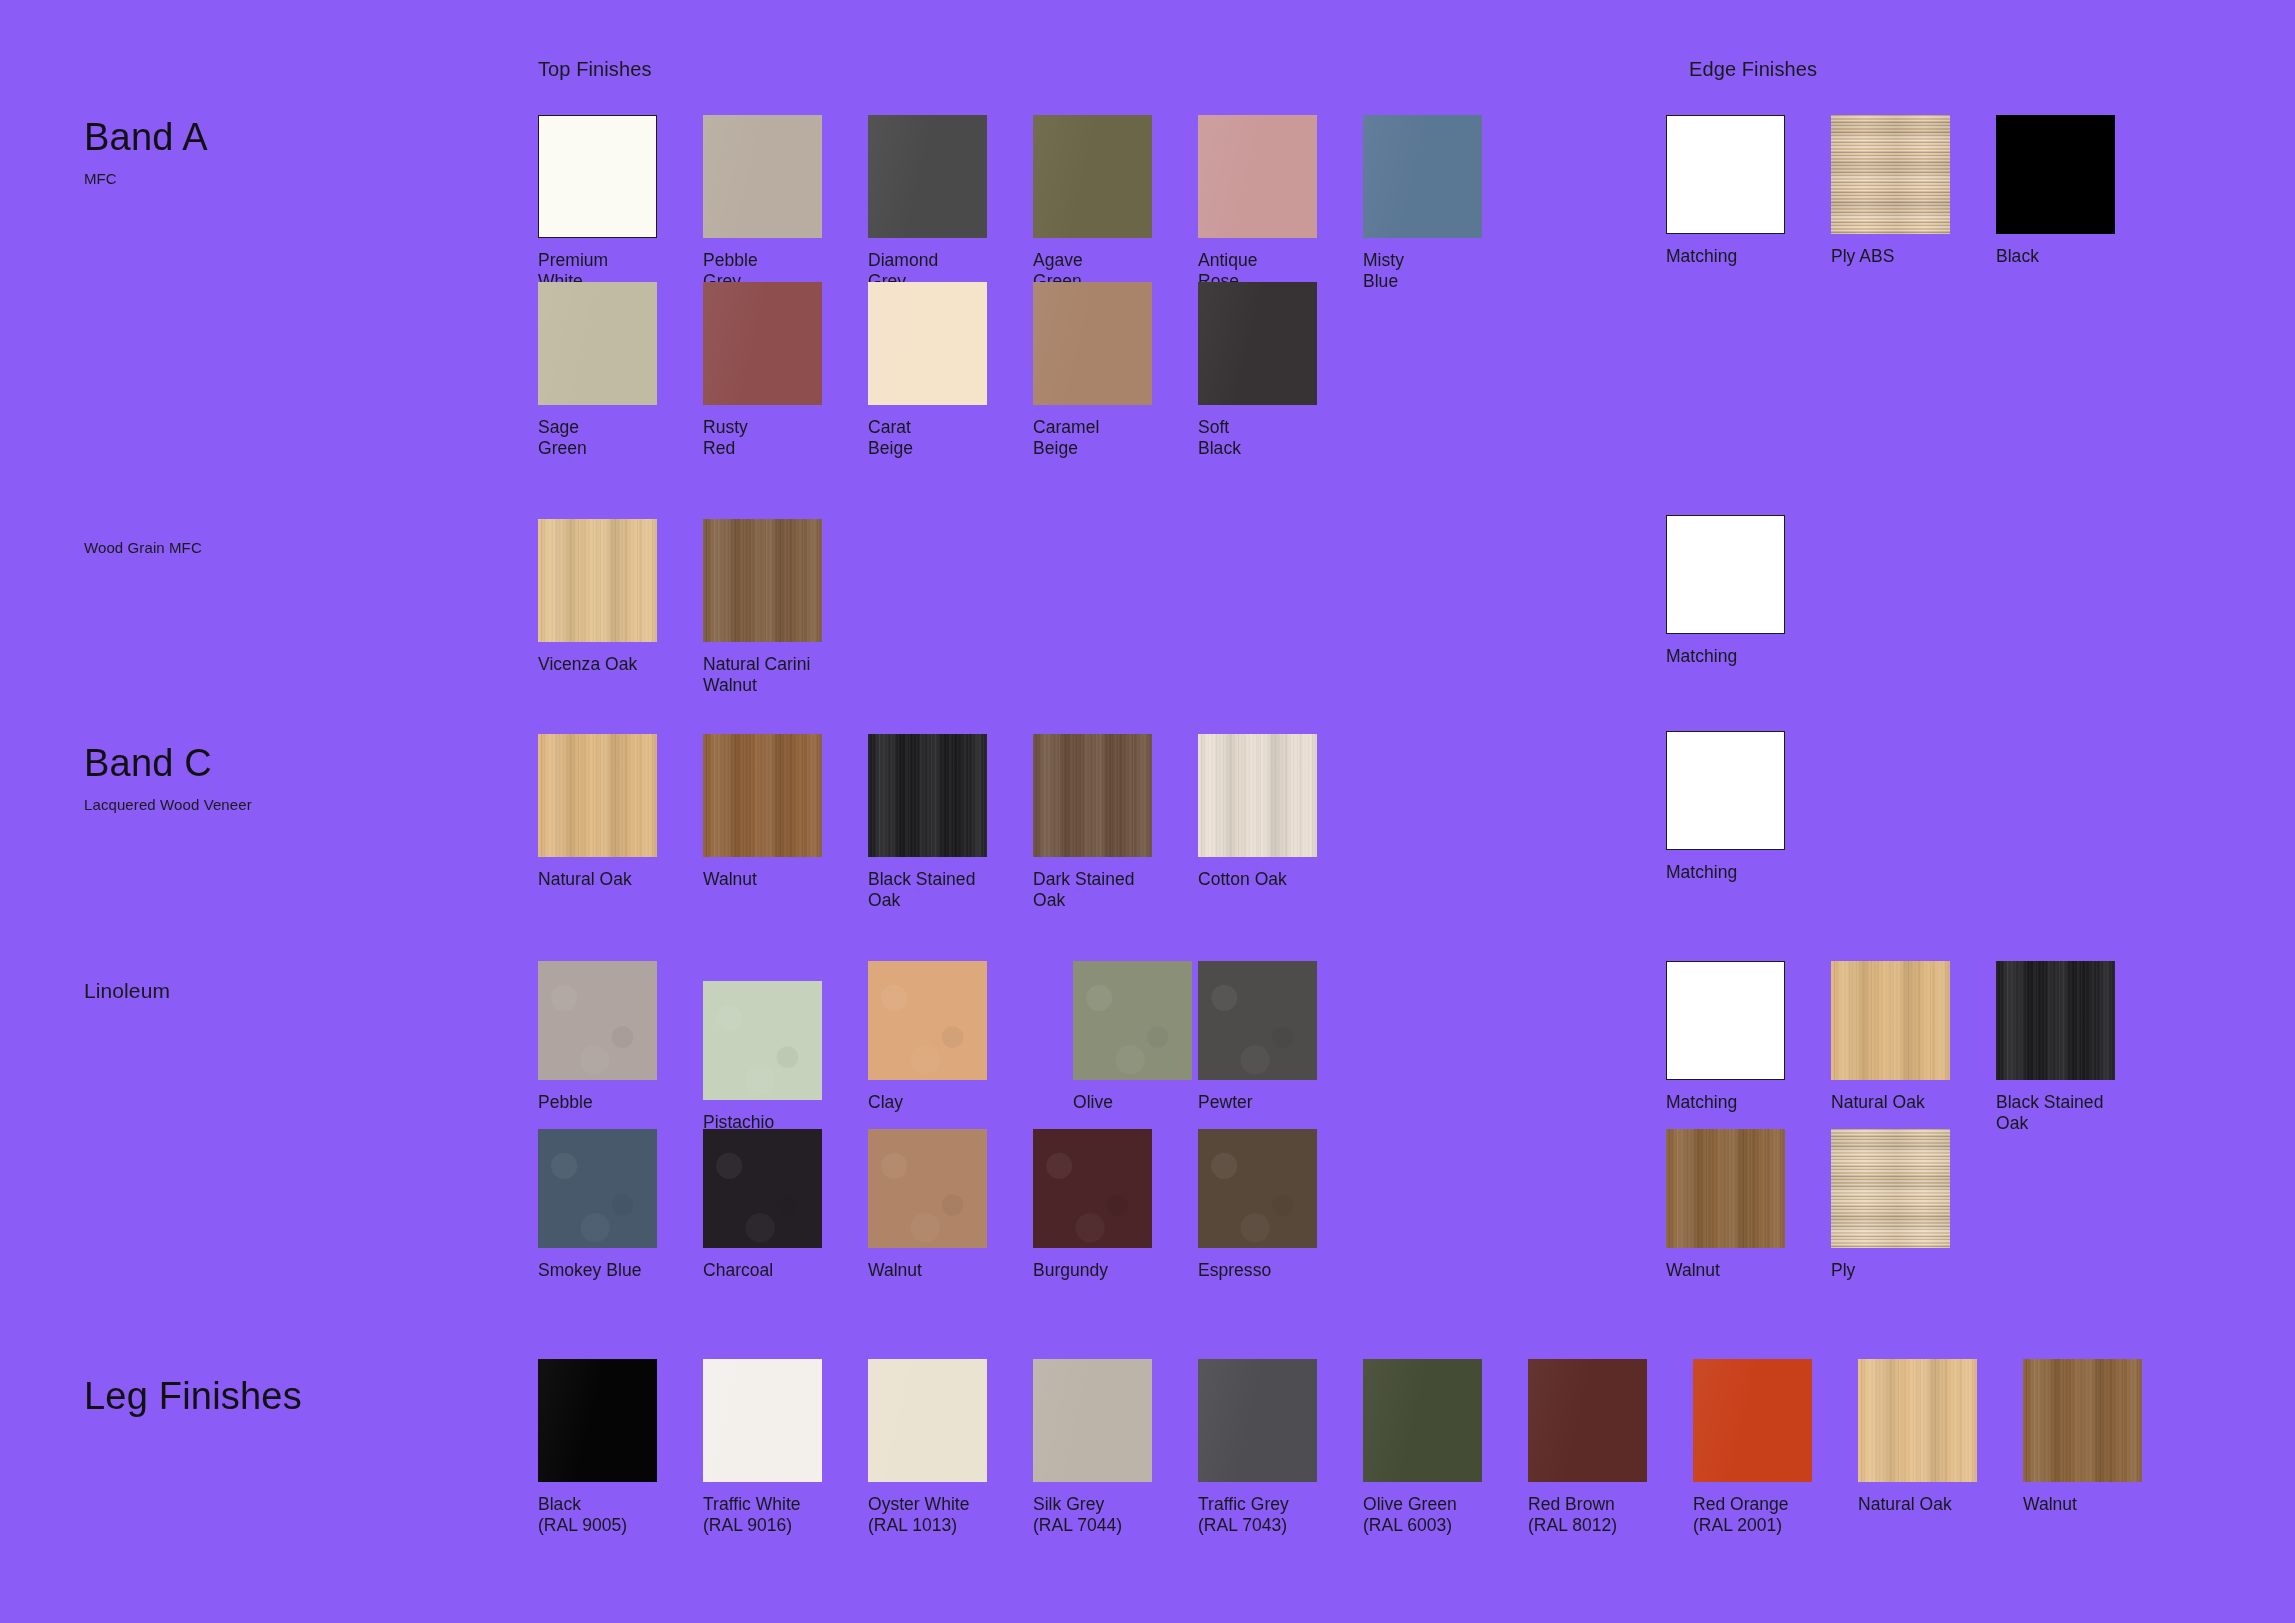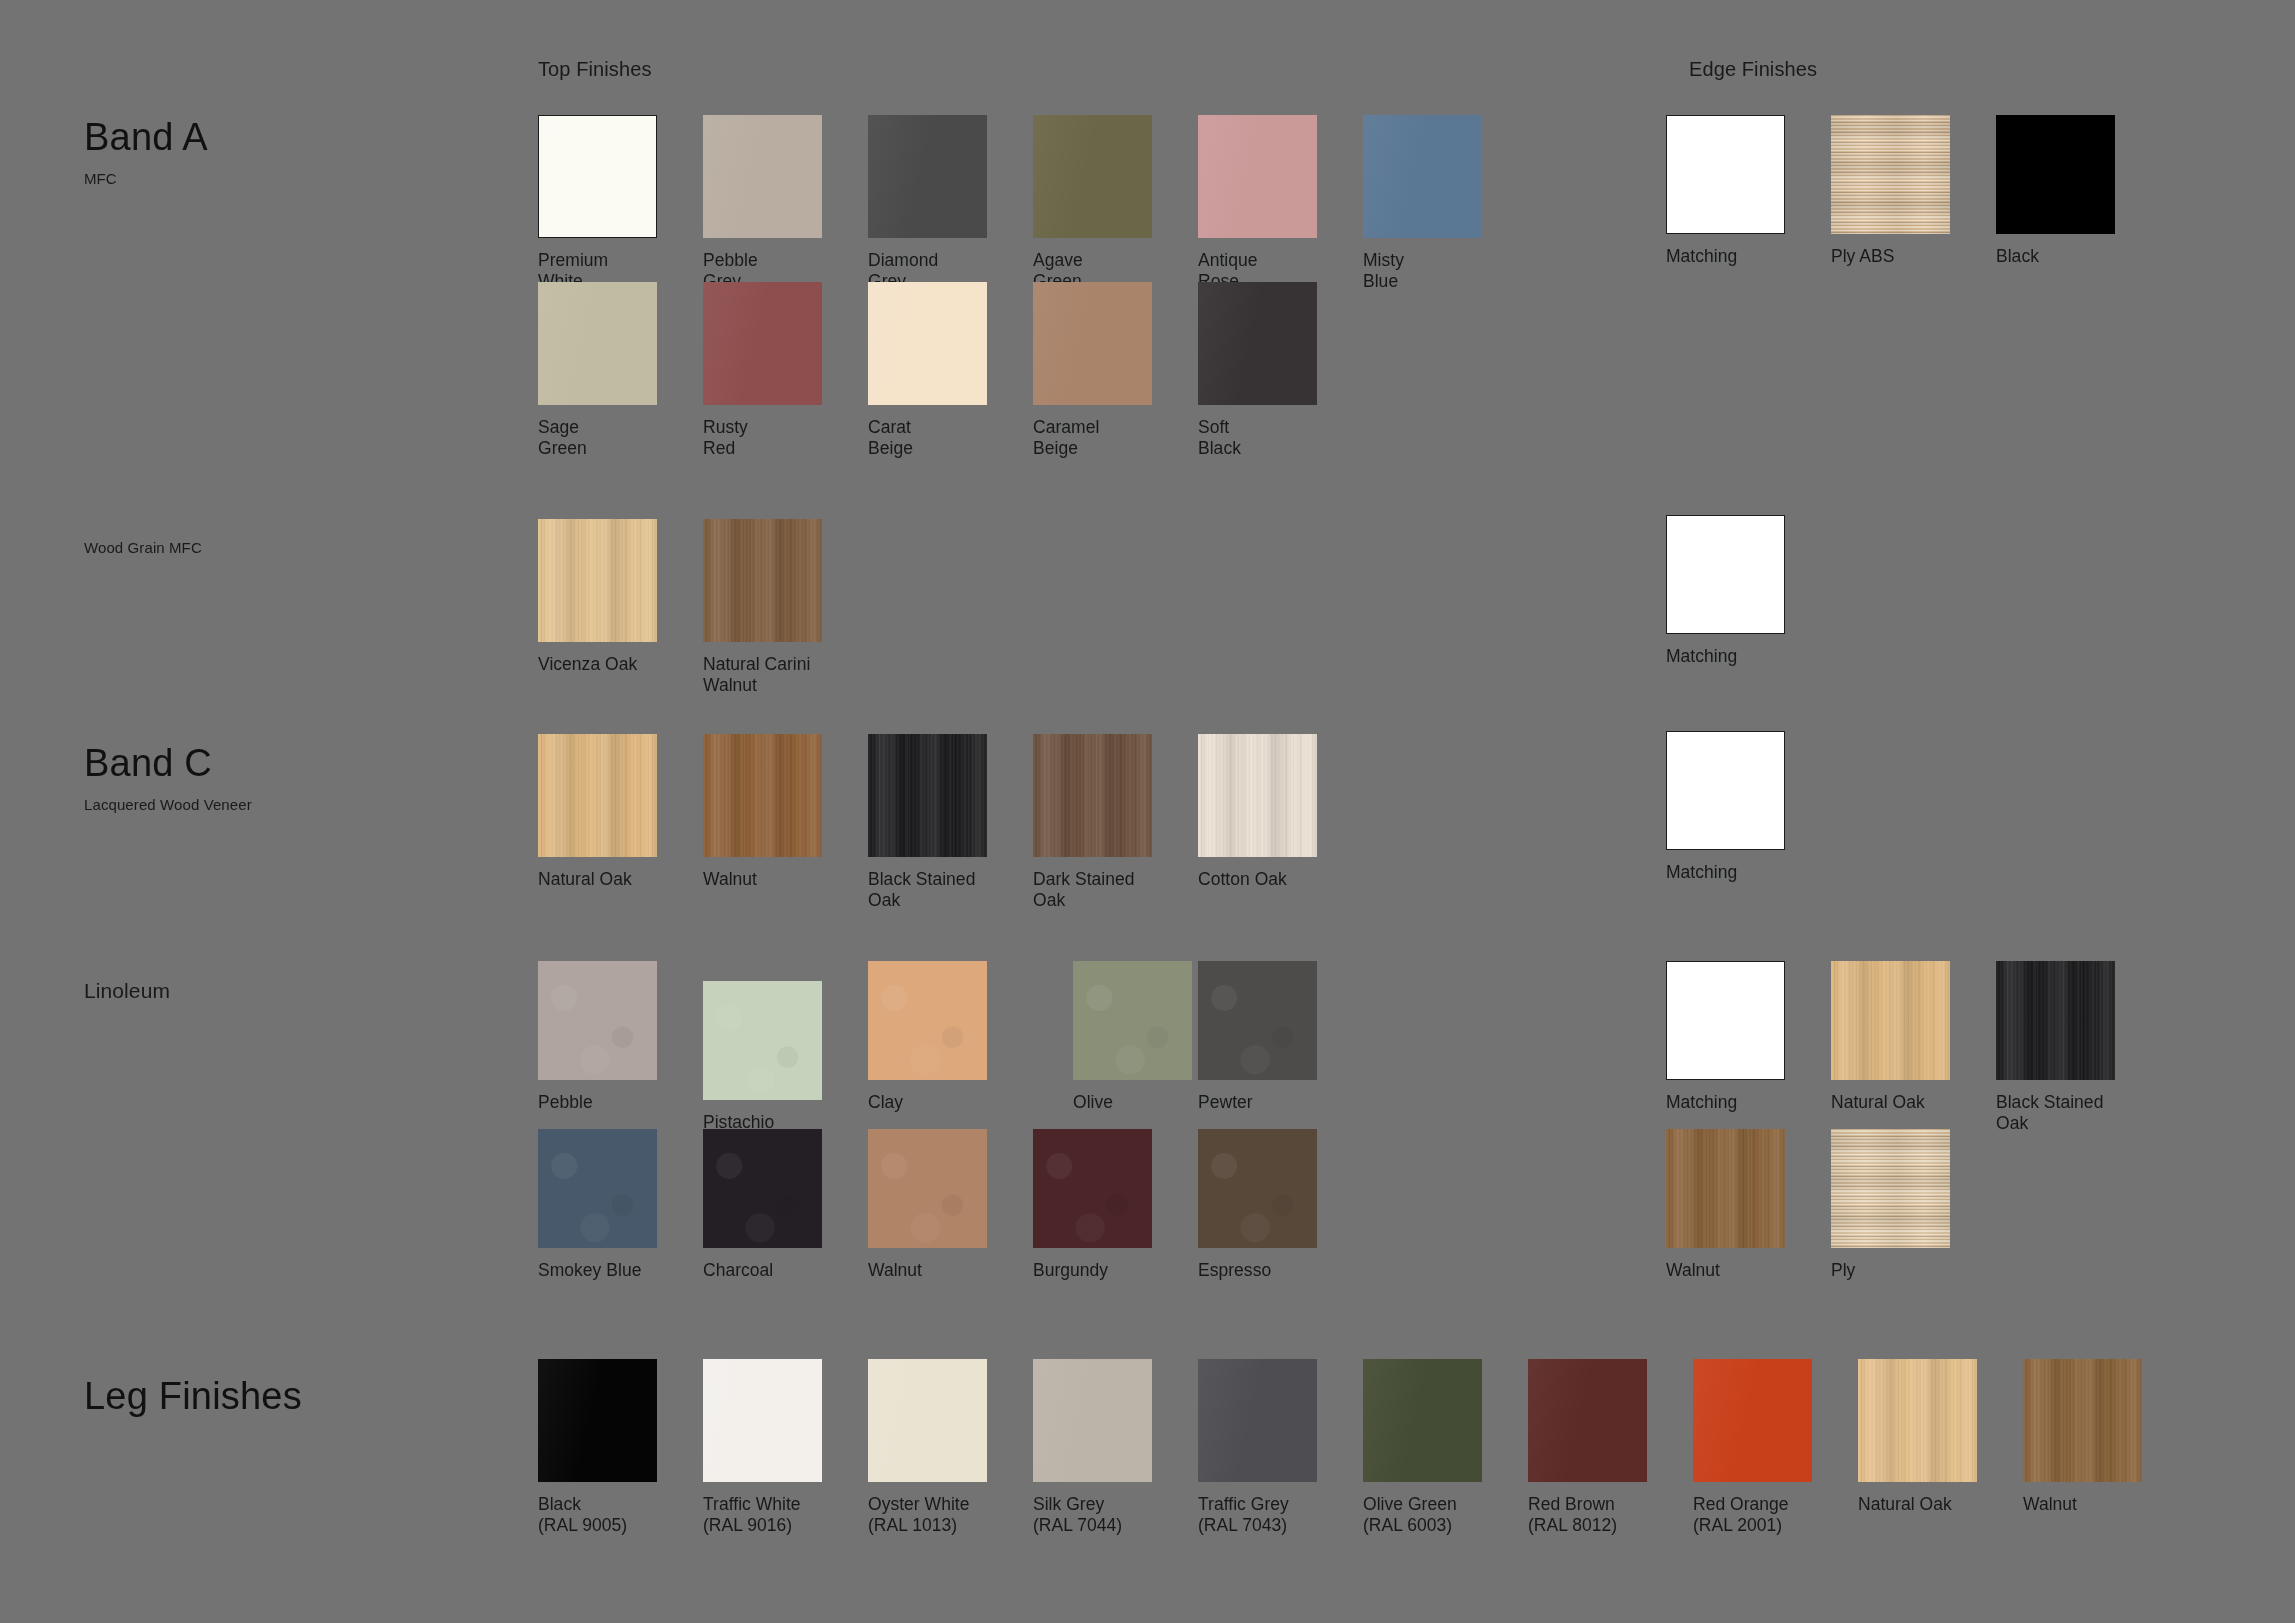--- a/index.html
+++ b/index.html
@@ -10,21 +10,21 @@
     height: 1623px;
     background: #ffffff;
     font-family: "Liberation Sans", sans-serif;
     -webkit-font-smoothing: antialiased;
   }
 
   .sheet {
     position: relative;
     width: 2295px;
     height: 1623px;
-    background: #737373;
+    background: #8b5cf6;
     overflow: hidden;
   }
 
   
   .col-header {
     position: absolute;
     font-size: 20px;
     font-weight: 400;
     color: #1a1a1a;
     letter-spacing: 0.1px;

